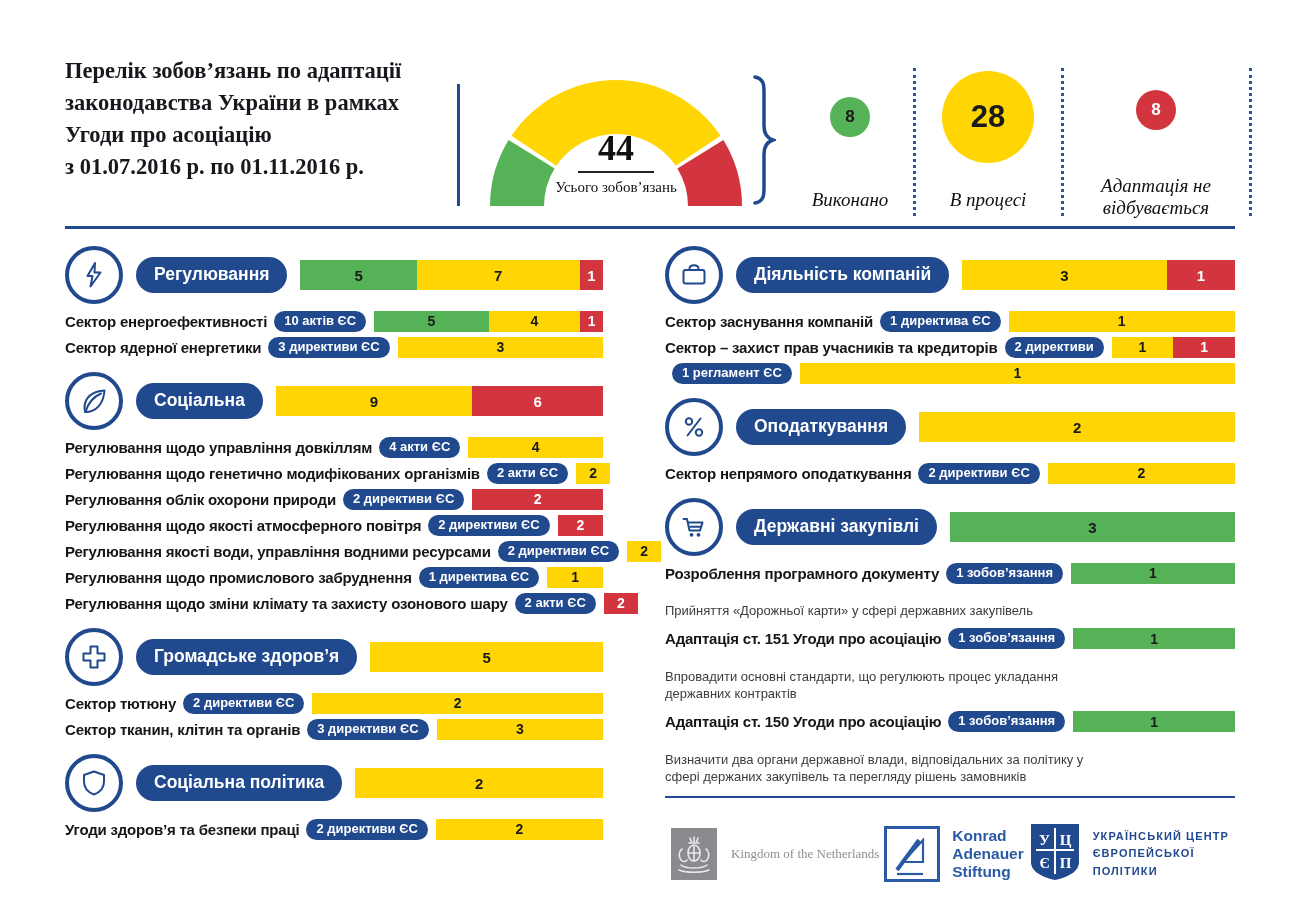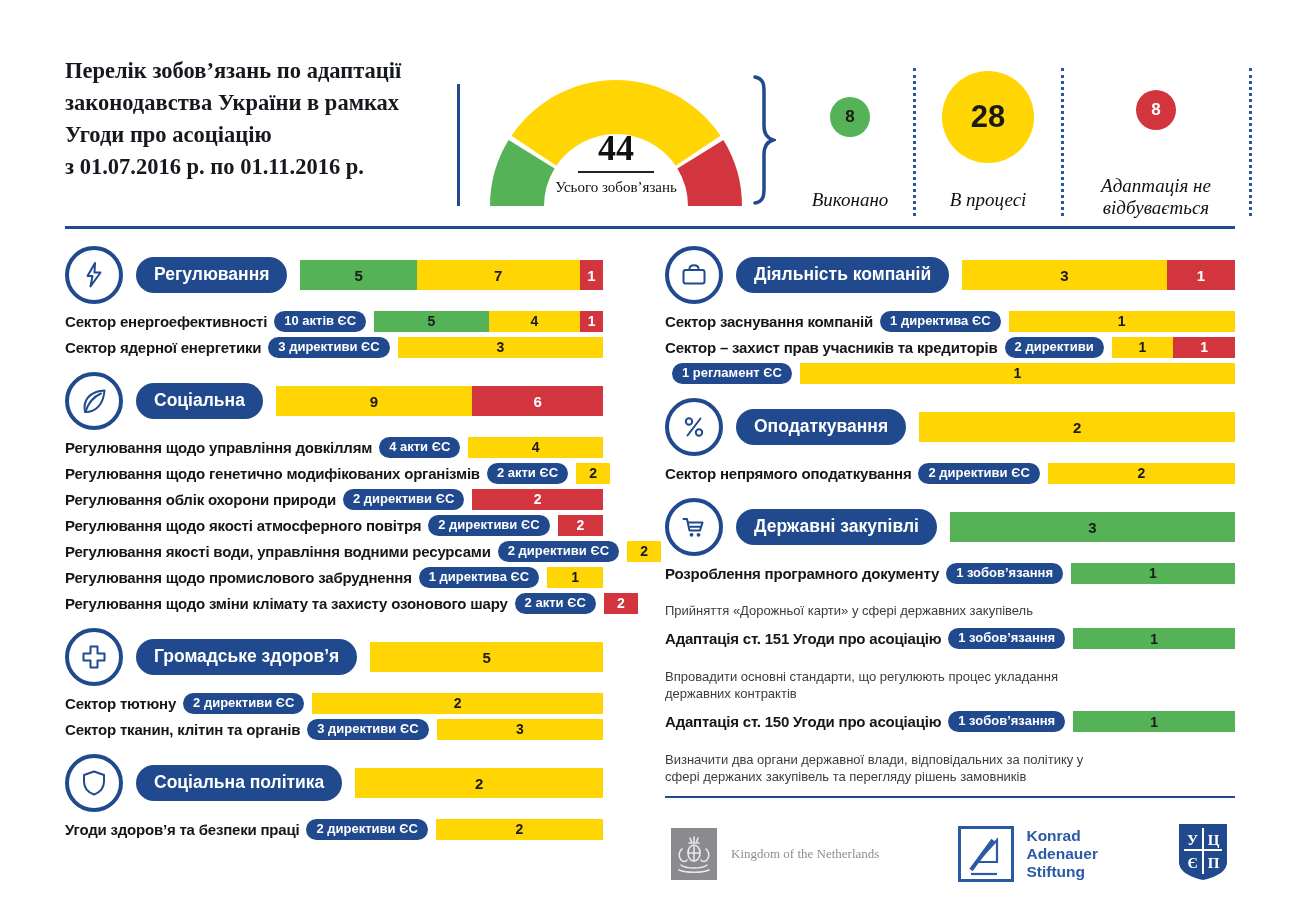--- a/index.html
+++ b/index.html
@@ -480,17 +480,22 @@
             <path d="M2 2 H50 V40 C50 50 38 55.5 26 58 C14 55.5 2 50 2 40 Z" fill="#21498E"></path>
             <path d="M26 6 V52 M7 28 H45" stroke="#fff" stroke-width="2"></path>
             <g fill="#fff" font-family="Liberation Serif, serif" font-weight="bold" font-size="15" text-anchor="middle">
               <text id="ucep-l0" x="15.5" y="22.5">У</text>
               <text id="ucep-l1" x="36.5" y="22.5">Ц</text>
               <text id="ucep-l2" x="15.5" y="46">Є</text>
               <text id="ucep-l3" x="36.5" y="46">П</text>
             </g>
           </svg>
         </div>
+        <div class="ucep-text">
+          <div>УКРАЇНСЬКИЙ ЦЕНТР</div>
+          <div>ЄВРОПЕЙСЬКОЇ</div>
+          <div>ПОЛІТИКИ</div>
+        </div>
       </div>
 
     </div>
   </div>
 </div>
 
 </body></html>

